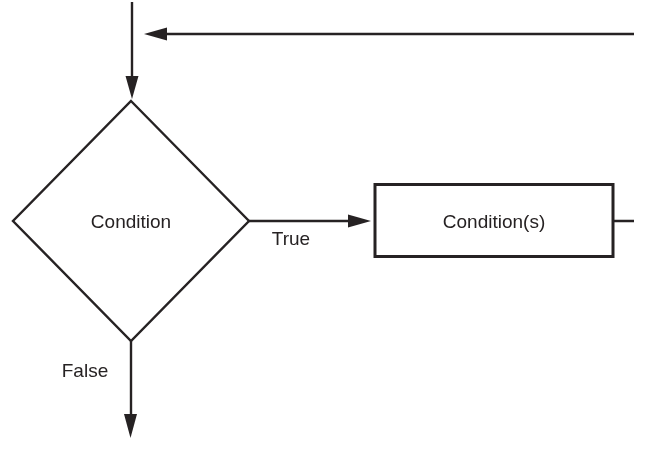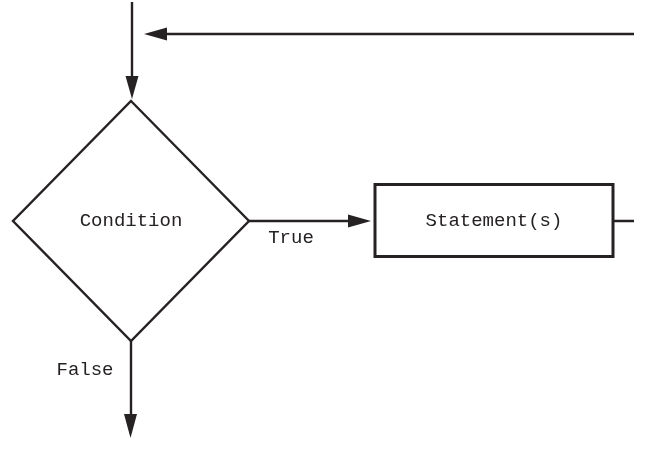--- a/index.html
+++ b/index.html
@@ -5,21 +5,21 @@
   html, body {
     margin: 0;
     padding: 0;
     background: #ffffff;
   }
   .canvas {
     position: relative;
     width: 634px;
     height: 454px;
     background: #ffffff;
-    font-family: Liberation Mono, monospace;
+    font-family: Liberation Sans, sans-serif;
     color: #262223;
     overflow: hidden;
   }
   .canvas svg {
     position: absolute;
     left: 0;
     top: 0;
   }
   .lbl {
     position: absolute;
@@ -63,19 +63,19 @@
     <line class="stroke" x1="131" y1="341" x2="131" y2="416"></line>
     <polygon class="head" points="130.5,438 124,414 137,414"></polygon>
 
     <polygon class="shape-fill" stroke-width="2.4" points="131,101 249,221 131,341 13,221"></polygon>
 
     <rect class="shape-fill" stroke-width="3" x="375" y="184.5" width="238" height="72"></rect>
   </svg>
 
   <div class="lbl" style="left:131px; top:221px;">Condition</div>
 
-  <div class="lbl" style="left:494px; top:221px;">Statement(s)</div>
+  <div class="lbl" style="left:494px; top:221px;">Condition(s)</div>
 
   <div class="lbl" style="left:291px; top:190px;margin-top:48px;">True</div>
 
   <div class="lbl" style="left:85px; top:370px;">False</div>
 
 </div>
 
 </body></html>

